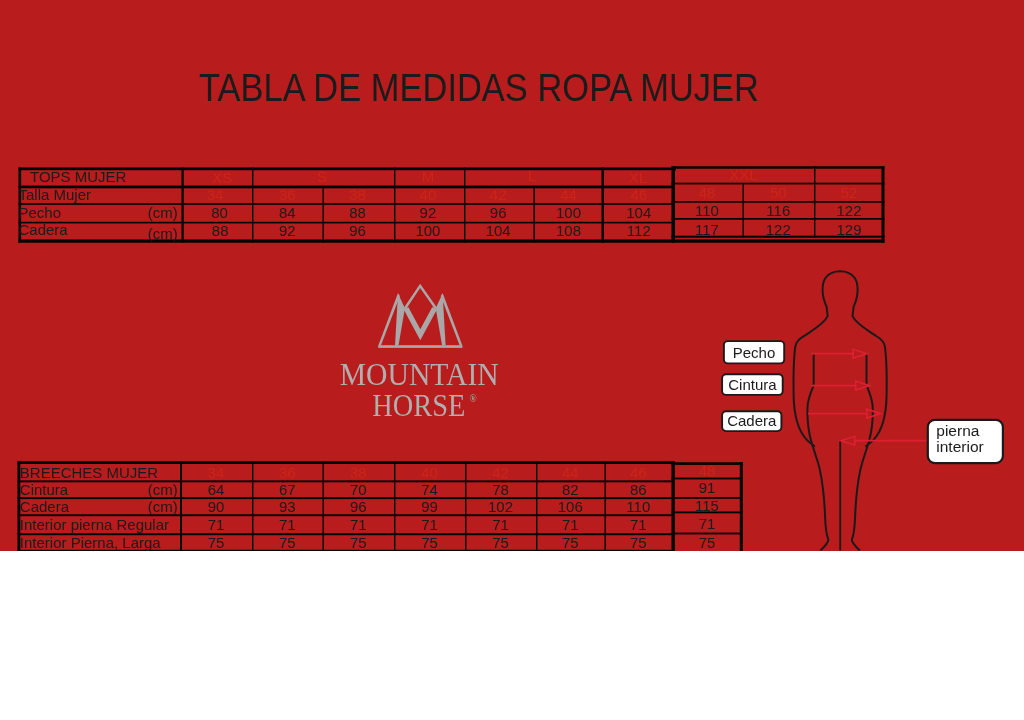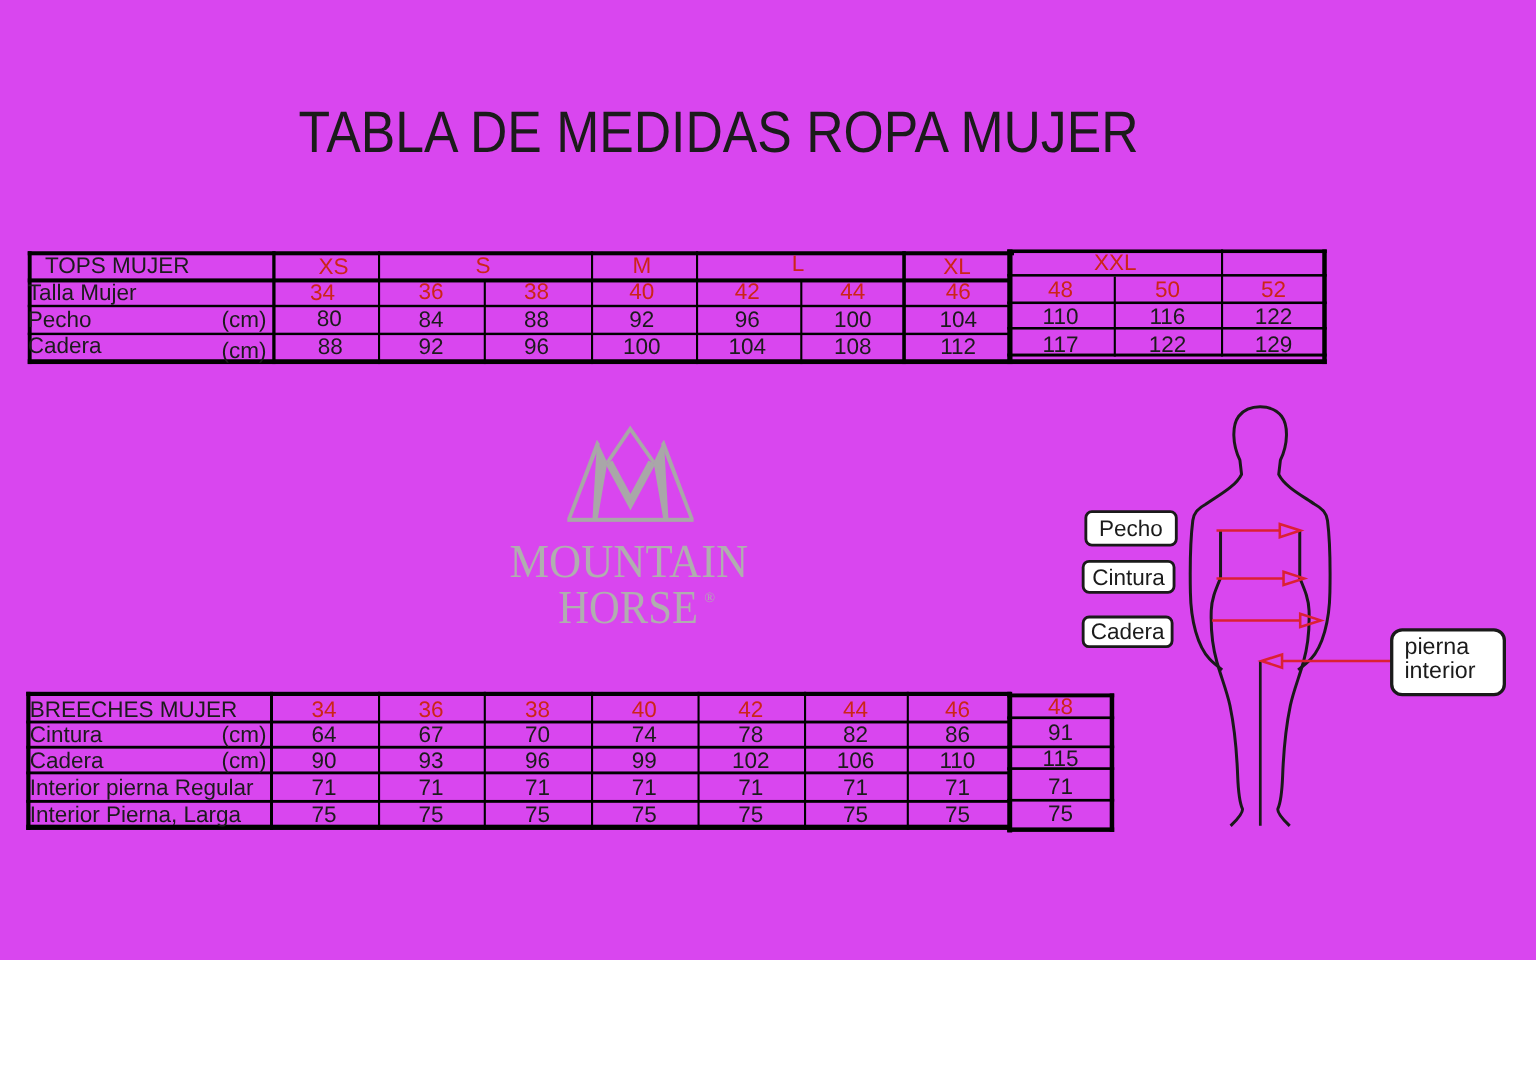--- a/index.html
+++ b/index.html
@@ -1,16 +1,16 @@
 <!DOCTYPE html>
 <html><head>
 <meta charset="utf-8">
 <style>
 html,body{margin:0;padding:0;background:#ffffff;}
-#page{position:relative;width:1024px;height:640px;background:#d946ef;overflow:hidden;}
+#page{position:relative;width:1024px;height:551px;background:#b91c1c;overflow:hidden;}
 svg{position:absolute;left:0;top:0;}
 text{font-family:"Liberation Sans",sans-serif;}
 .serif{font-family:"Liberation Serif",serif;}
 </style>
 </head>
 <body>
 <div id="page">
 <svg width="1024" height="720" viewBox="0 0 1024 720">
 
 <text x="199" y="101.3" font-size="39" fill="#1b1b1b" textLength="560" lengthAdjust="spacingAndGlyphs">TABLA DE MEDIDAS ROPA MUJER</text>

